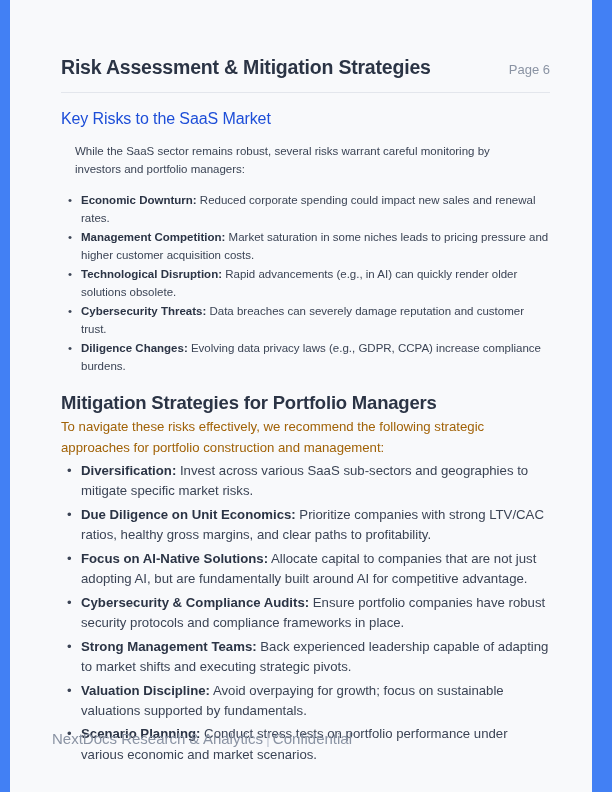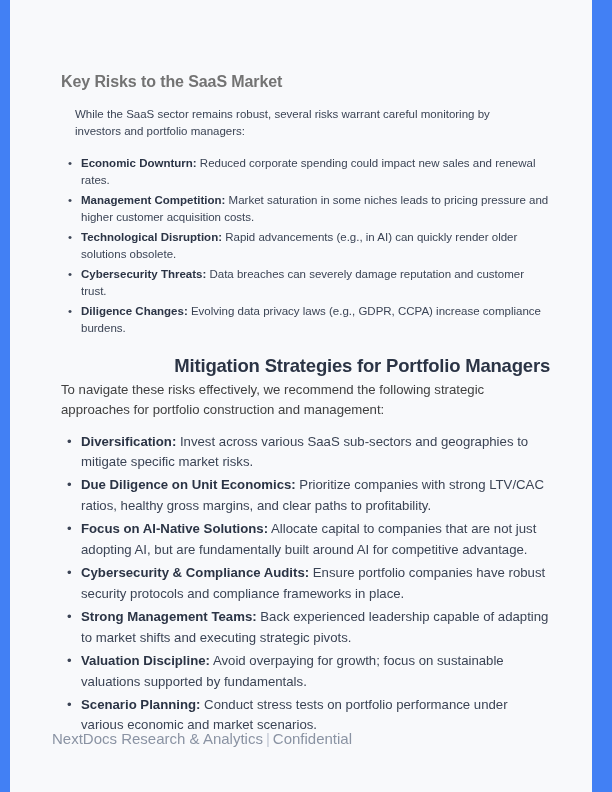--- a/index.html
+++ b/index.html
@@ -61,51 +61,50 @@
     padding-left: 14px;
   }
 
   
   .section { margin-top: 0; }
   .section-1 { padding-top: 16px; }
   .section-2 { padding-top: 14px; }
 
   .h-small {
     font-size: 16px;
-    font-weight: bold;
-    color: #737373;
+    font-weight: normal;
+    color: #1d4ed8;
     margin: 0 0 12px 0;
     line-height: 1.25;
     letter-spacing: -0.1px;
   }
   .h-large {
     font-size: 18.5px;
     font-weight: bold;
     color: #2b3445;
     margin: 0 0 2px 0;
     line-height: 1.3;
     letter-spacing: -0.2px;
-    text-align: right;
   }
 
   .body-small {
     font-size: 11.5px;
     line-height: 1.52;
     color: #3b4455;
     margin: 14px;
   }
   .body-large {
     font-size: 13.2px;
     line-height: 1.55;
-    color: #404040;
+    color: #a16207;
     margin: 0;
   }
 
   ul.risk-list, ul.strategy-list {
-    margin: 11px 0 0 0;
+    margin: 3px 0 0 0;
     padding-left: 20px;
     list-style: none;
   }
   ul.risk-list > li, ul.strategy-list > li {
     position: relative;
     margin-bottom: 2px;
   }
   ul.risk-list > li::before,
   ul.strategy-list > li::before {
     content: "\2022";
@@ -146,20 +145,24 @@
 </style>
 </head>
 <body>
 
 <div class="edge-bar left"></div>
 <div class="edge-bar right"></div>
 
 <div class="page">
   <div class="content">
 
+    <div class="doc-header">
+      <h1 class="doc-title">Risk Assessment &amp; Mitigation Strategies</h1>
+      <span class="page-label">Page 6</span>
+    </div>
 
     <div class="section section-1">
       <h2 class="h-small">Key Risks to the SaaS Market</h2>
       <p class="body-small">While the SaaS sector remains robust, several risks warrant careful monitoring by investors and portfolio managers:</p>
       <ul class="risk-list">
         <li><span class="lead">Economic Downturn:</span><span> Reduced corporate spending could impact new sales and renewal rates.</span></li>
         <li><span class="lead">Management Competition:</span><span> Market saturation in some niches leads to pricing pressure and higher customer acquisition costs.</span></li>
         <li><span class="lead">Technological Disruption:</span><span> Rapid advancements (e.g., in AI) can quickly render older solutions obsolete.</span></li>
         <li><span class="lead">Cybersecurity Threats:</span><span> Data breaches can severely damage reputation and customer trust.</span></li>
         <li><span class="lead">Diligence Changes:</span><span> Evolving data privacy laws (e.g., GDPR, CCPA) increase compliance burdens.</span></li>

